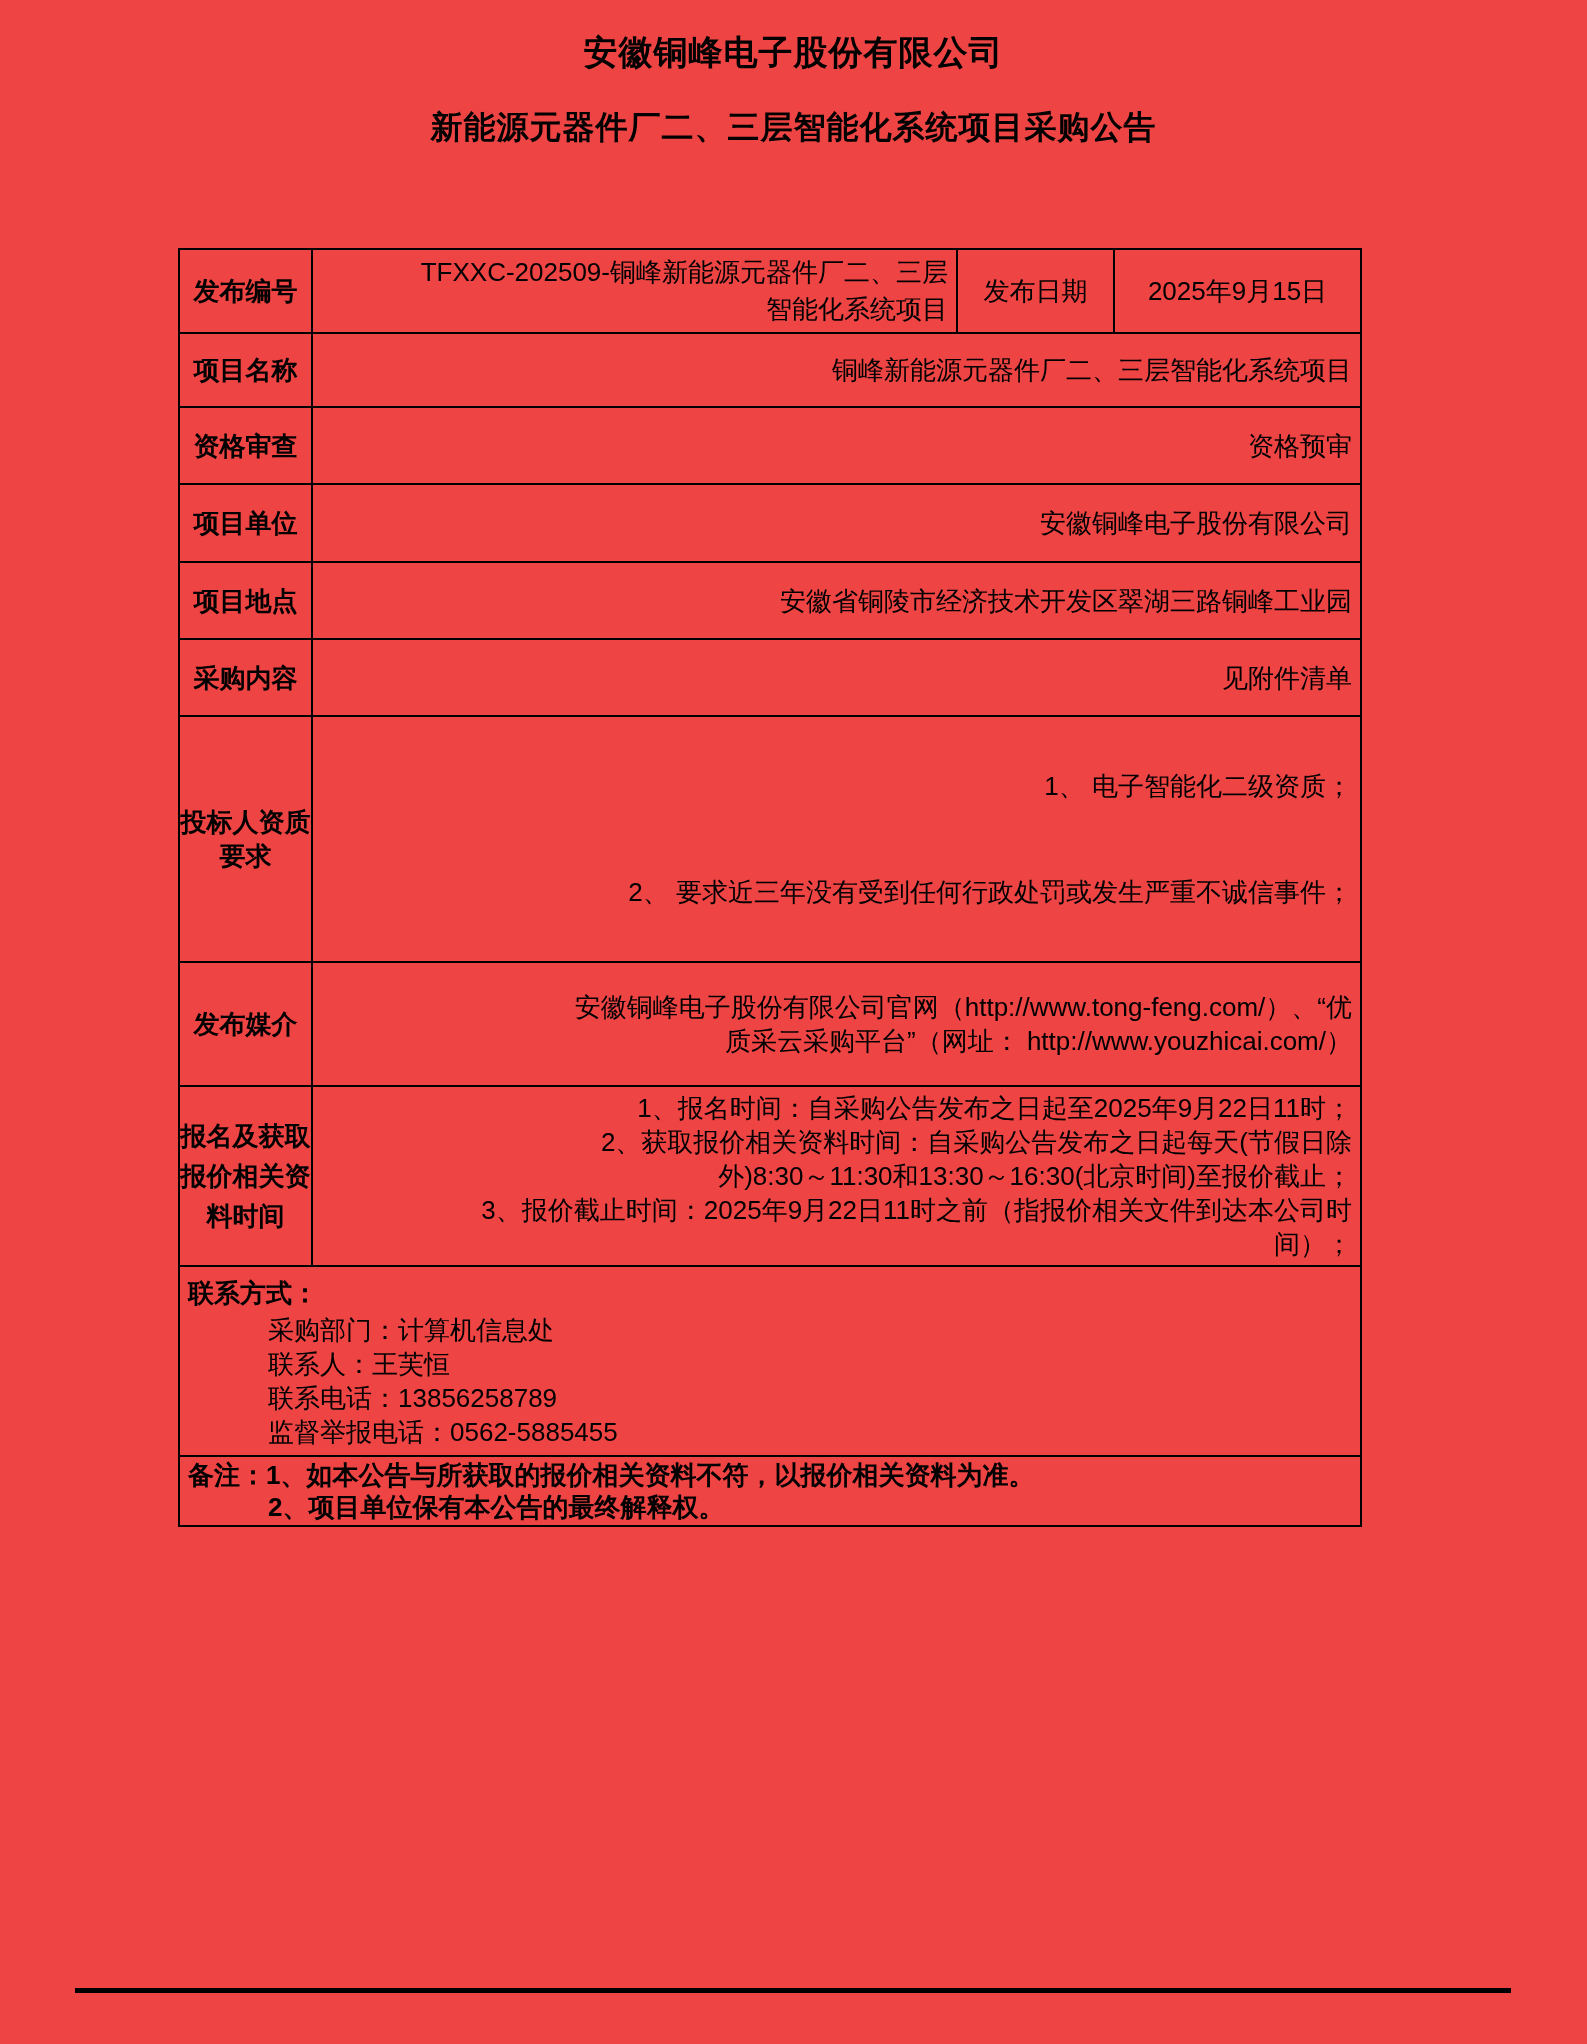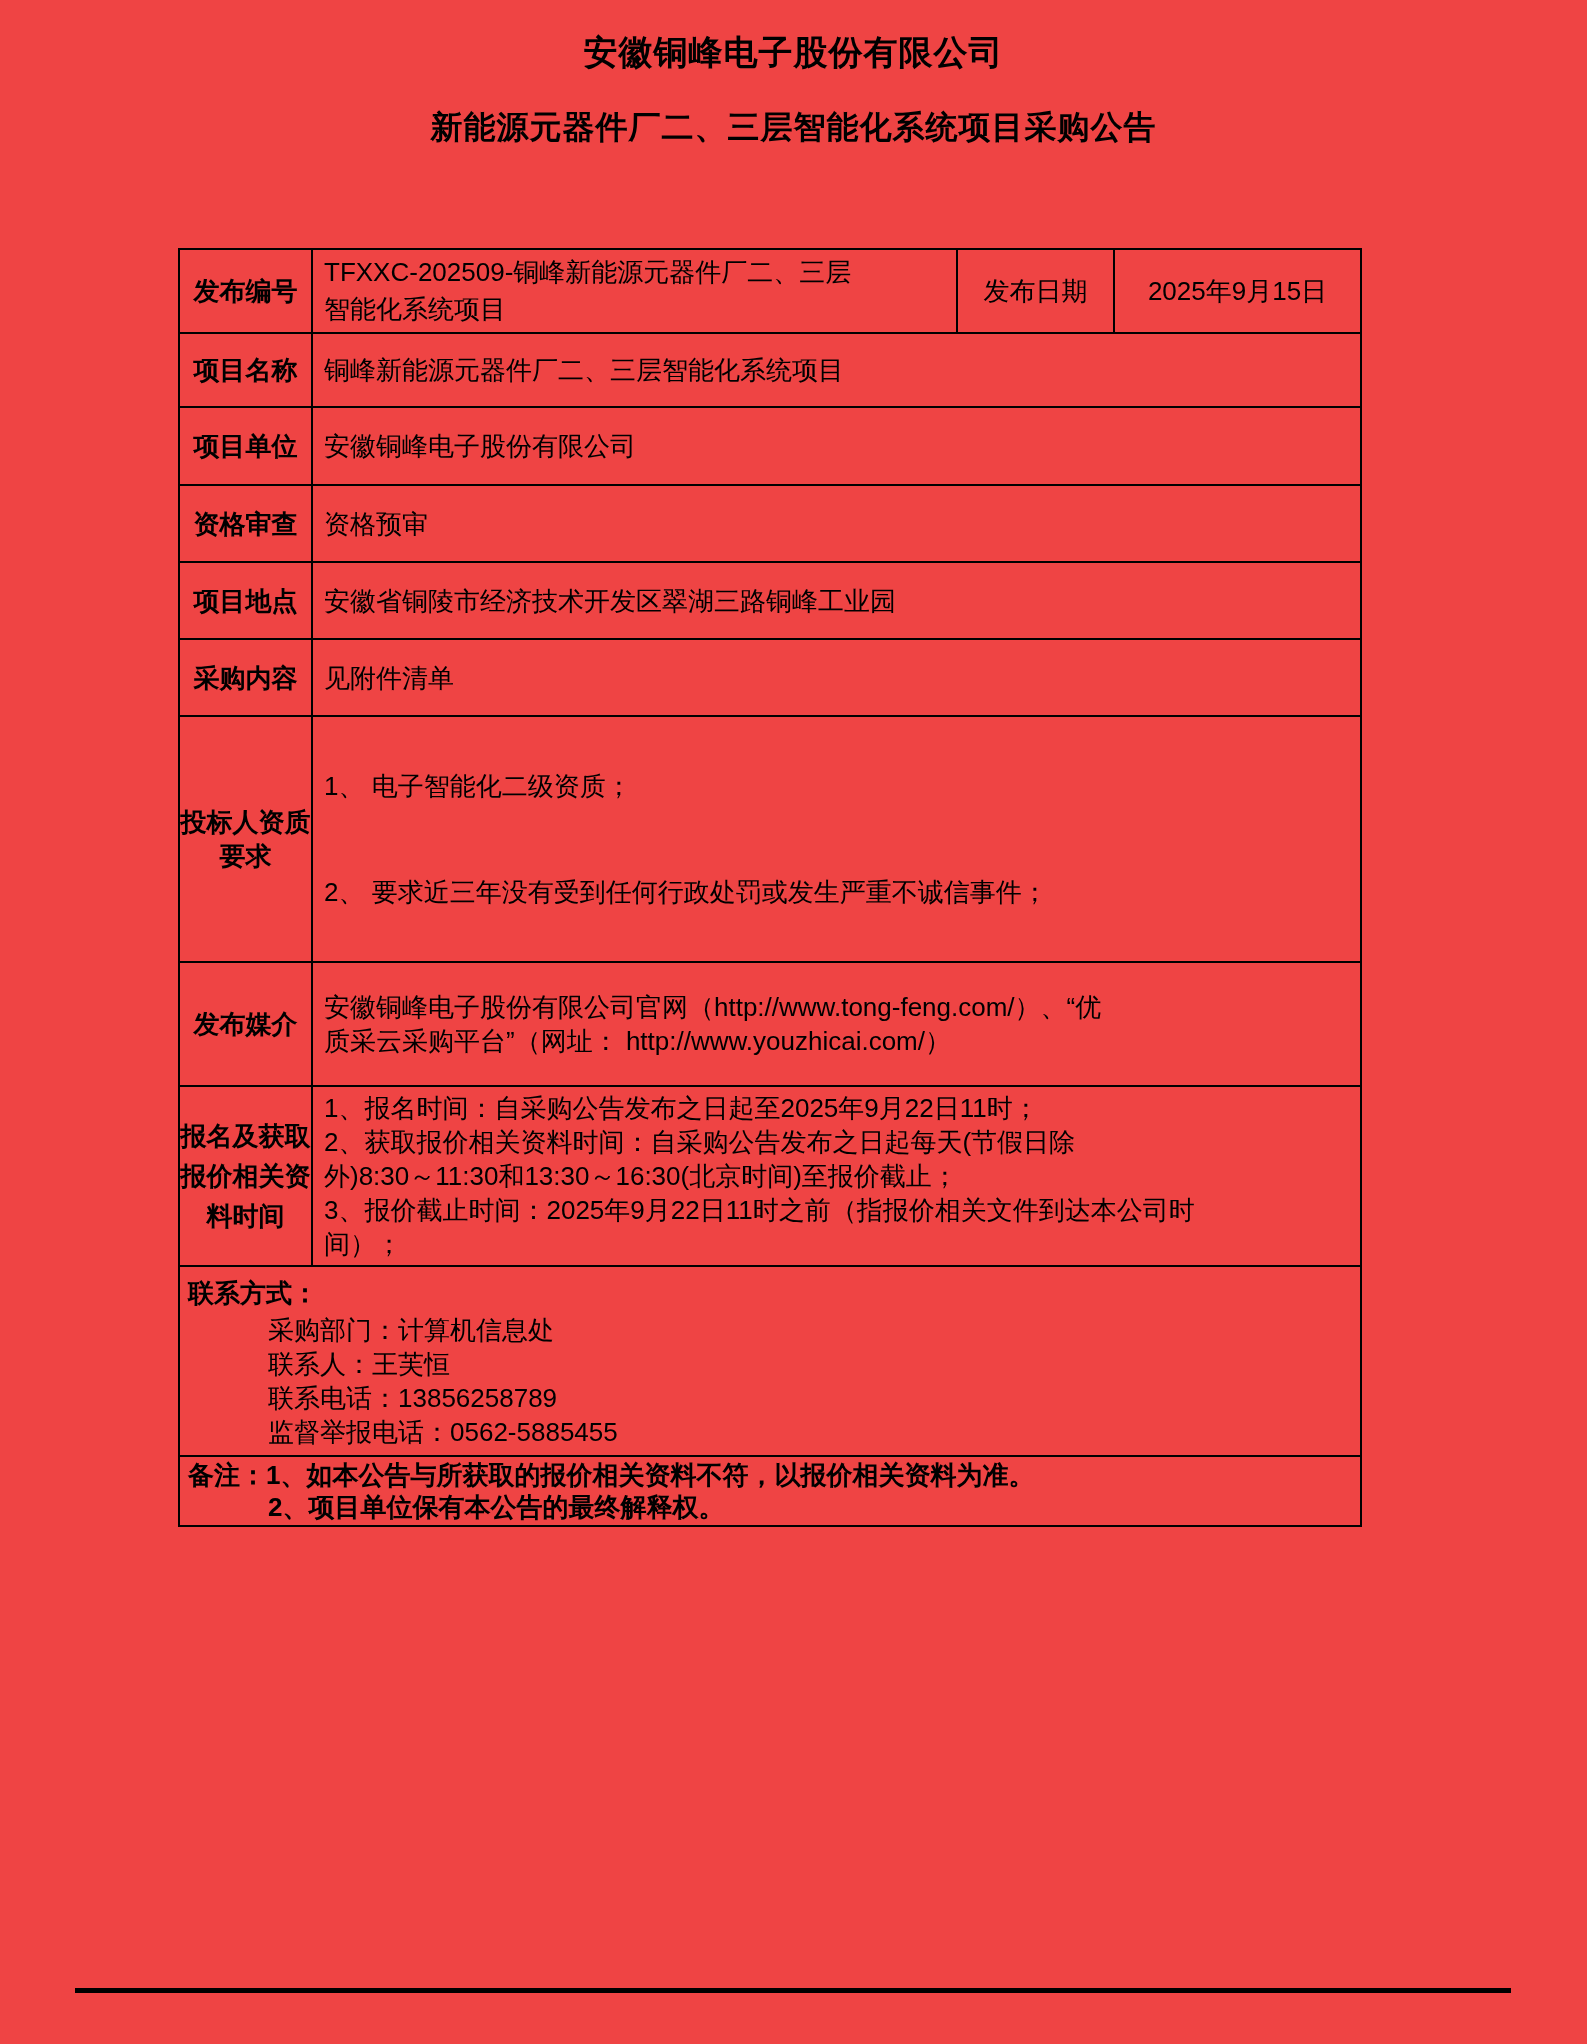--- a/index.html
+++ b/index.html
@@ -45,22 +45,22 @@
     vertical-align: middle;
     font-size: 26px;
     line-height: 34px;
   }
   td.label-cell {
     text-align: center;
     font-weight: bold;
     white-space: pre-line;
   }
   td.value-cell {
-    padding: 4px 8px 4px 11px;
-    text-align: left;
+    padding: 4px 8px 4px 5px;
+    text-align: right;
     white-space: pre-line;
   }
   td.date-label { text-align: center; font-weight: normal; }
   td.date-value { text-align: center; }
   .qual-item-1 { margin-bottom: 38px; }
   td.media-cell { line-height: 54px; }
   td.schedule-cell { font-size: 25px; line-height: 28px; vertical-align: middle; }
   td.fullwidth-cell { padding: 6px 8px; vertical-align: top; }
   .contact-header { font-weight: bold; line-height: 40px; }
   .contact-line { padding-left: 80px; line-height: 34px; }
@@ -99,28 +99,28 @@
 智能化系统项目</td>
       <td class="date-label">发布日期</td>
       <td class="date-value">2025年9月15日</td>
     </tr>
 
     <tr style="height:74px">
       <td class="label-cell">项目名称</td>
       <td class="value-cell" colspan="3">铜峰新能源元器件厂二、三层智能化系统项目</td>
     </tr>
 
+    <tr style="height:77px">
+      <td class="label-cell">资格审查</td>
+      <td class="value-cell" colspan="3">资格预审</td>
+    </tr>
+
     <tr style="height:78px">
       <td class="label-cell">项目单位</td>
       <td class="value-cell" colspan="3">安徽铜峰电子股份有限公司</td>
-    </tr>
-
-    <tr style="height:77px">
-      <td class="label-cell">资格审查</td>
-      <td class="value-cell" colspan="3">资格预审</td>
     </tr>
 
     <tr style="height:77px">
       <td class="label-cell">项目地点</td>
       <td class="value-cell" colspan="3">安徽省铜陵市经济技术开发区翠湖三路铜峰工业园</td>
     </tr>
 
     <tr style="height:77px">
       <td class="label-cell">采购内容</td>
       <td class="value-cell" colspan="3">见附件清单</td>

